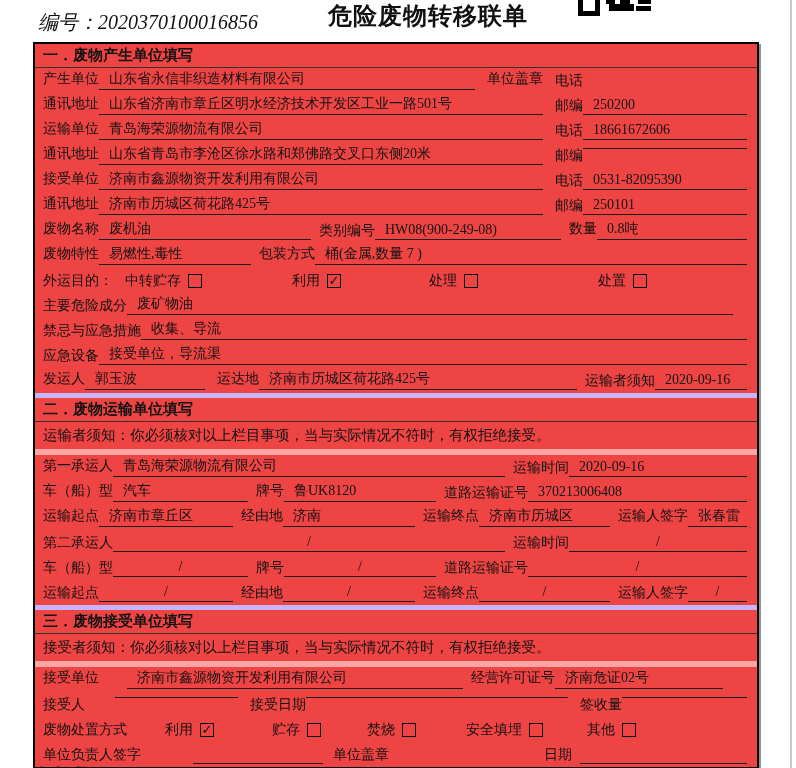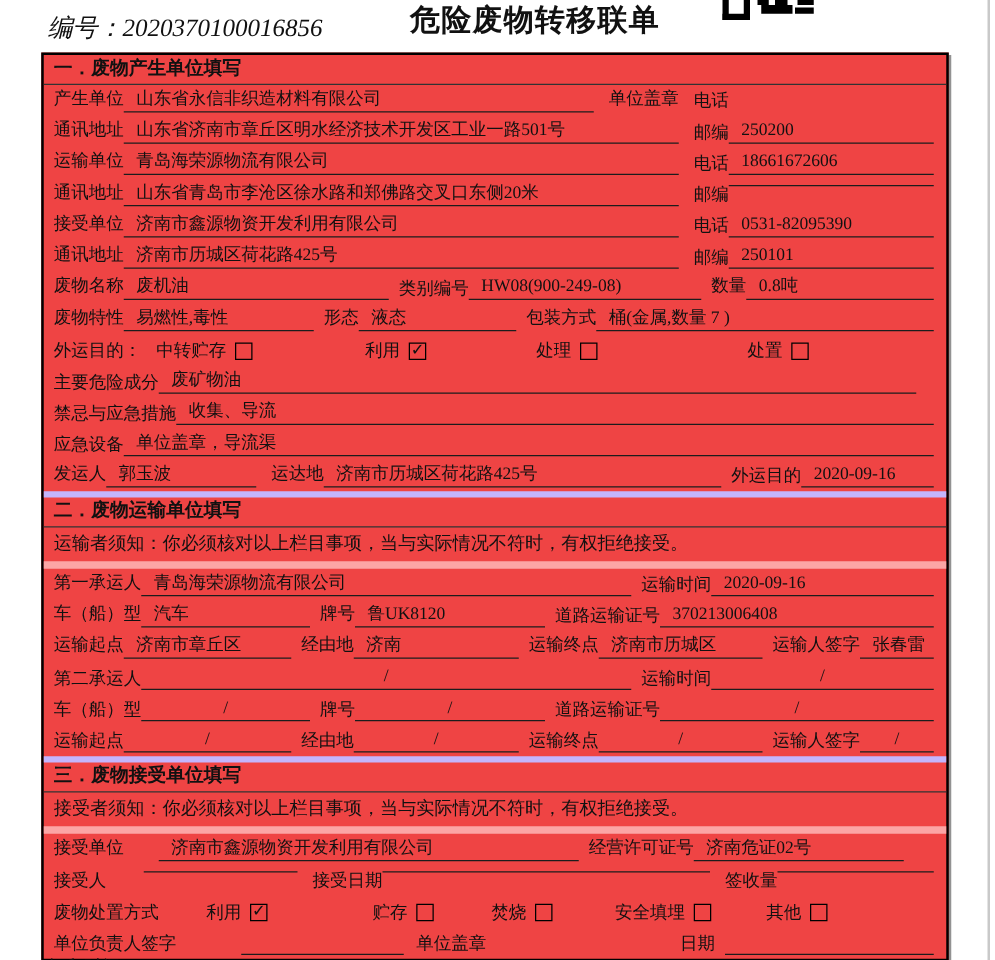--- a/index.html
+++ b/index.html
@@ -138,24 +138,20 @@
       <span class="lbl gap8">数量</span>
       <span class="u f">0.8吨</span>
     </span>
   </div>
 
   <div class="row">
     <span class="g" style="width:208px">
       <span class="lbl">废物特性</span>
       <span class="u f">易燃性,毒性</span>
     </span>
-    <span class="g" style="width:162px">
-      <span class="lbl gap8">形态</span>
-      <span class="u f">液态</span>
-    </span>
     <span class="g f">
       <span class="lbl gap8">包装方式</span>
       <span class="u f">桶(金属,数量 7 )</span>
     </span>
   </div>
 
   <div class="row">
     <span class="lbl">外运目的：</span>
     <span class="opt" style="margin-left:12px">
       <span class="lbl">中转贮存</span>
@@ -180,34 +176,34 @@
     <span class="u f" style="margin-right:14px">废矿物油</span>
   </div>
 
   <div class="row">
     <span class="lbl">禁忌与应急措施</span>
     <span class="u f">收集、导流</span>
   </div>
 
   <div class="row">
     <span class="lbl">应急设备</span>
-    <span class="u f">单位盖章，导流渠</span>
+    <span class="u f">接受单位，导流渠</span>
   </div>
 
   <div class="row">
     <span class="g" style="width:162px">
       <span class="lbl">发运人</span>
       <span class="u f">郭玉波</span>
     </span>
     <span class="g" style="width:372px">
       <span class="lbl gap12">运达地</span>
       <span class="u f">济南市历城区荷花路425号</span>
     </span>
     <span class="g f">
-      <span class="lbl gap8">外运目的</span>
+      <span class="lbl gap8">运输者须知</span>
       <span class="u f">2020-09-16</span>
     </span>
   </div>
 
   <div class="sec-h mid">二．废物运输单位填写</div>
   <div class="notice">运输者须知：你必须核对以上栏目事项，当与实际情况不符时，有权拒绝接受。</div>
 
   <div class="row">
     <span class="g" style="width:462px">
       <span class="lbl">第一承运人</span>
@@ -326,21 +322,21 @@
       <span class="u f"></span>
     </span>
   </div>
 
   <div class="row">
     <span class="lbl">废物处置方式</span>
     <span class="opt" style="margin-left:38px">
       <span class="lbl">利用</span>
       <span class="box">✓</span>
     </span>
-    <span class="opt" style="margin-left:84px">
+    <span class="opt" style="margin-left:58px">
       <span class="lbl">贮存</span>
       <span class="box"></span>
     </span>
     <span class="opt" style="margin-left:46px">
       <span class="lbl">焚烧</span>
       <span class="box"></span>
     </span>
     <span class="opt" style="margin-left:50px">
       <span class="lbl">安全填埋</span>
       <span class="box"></span>

